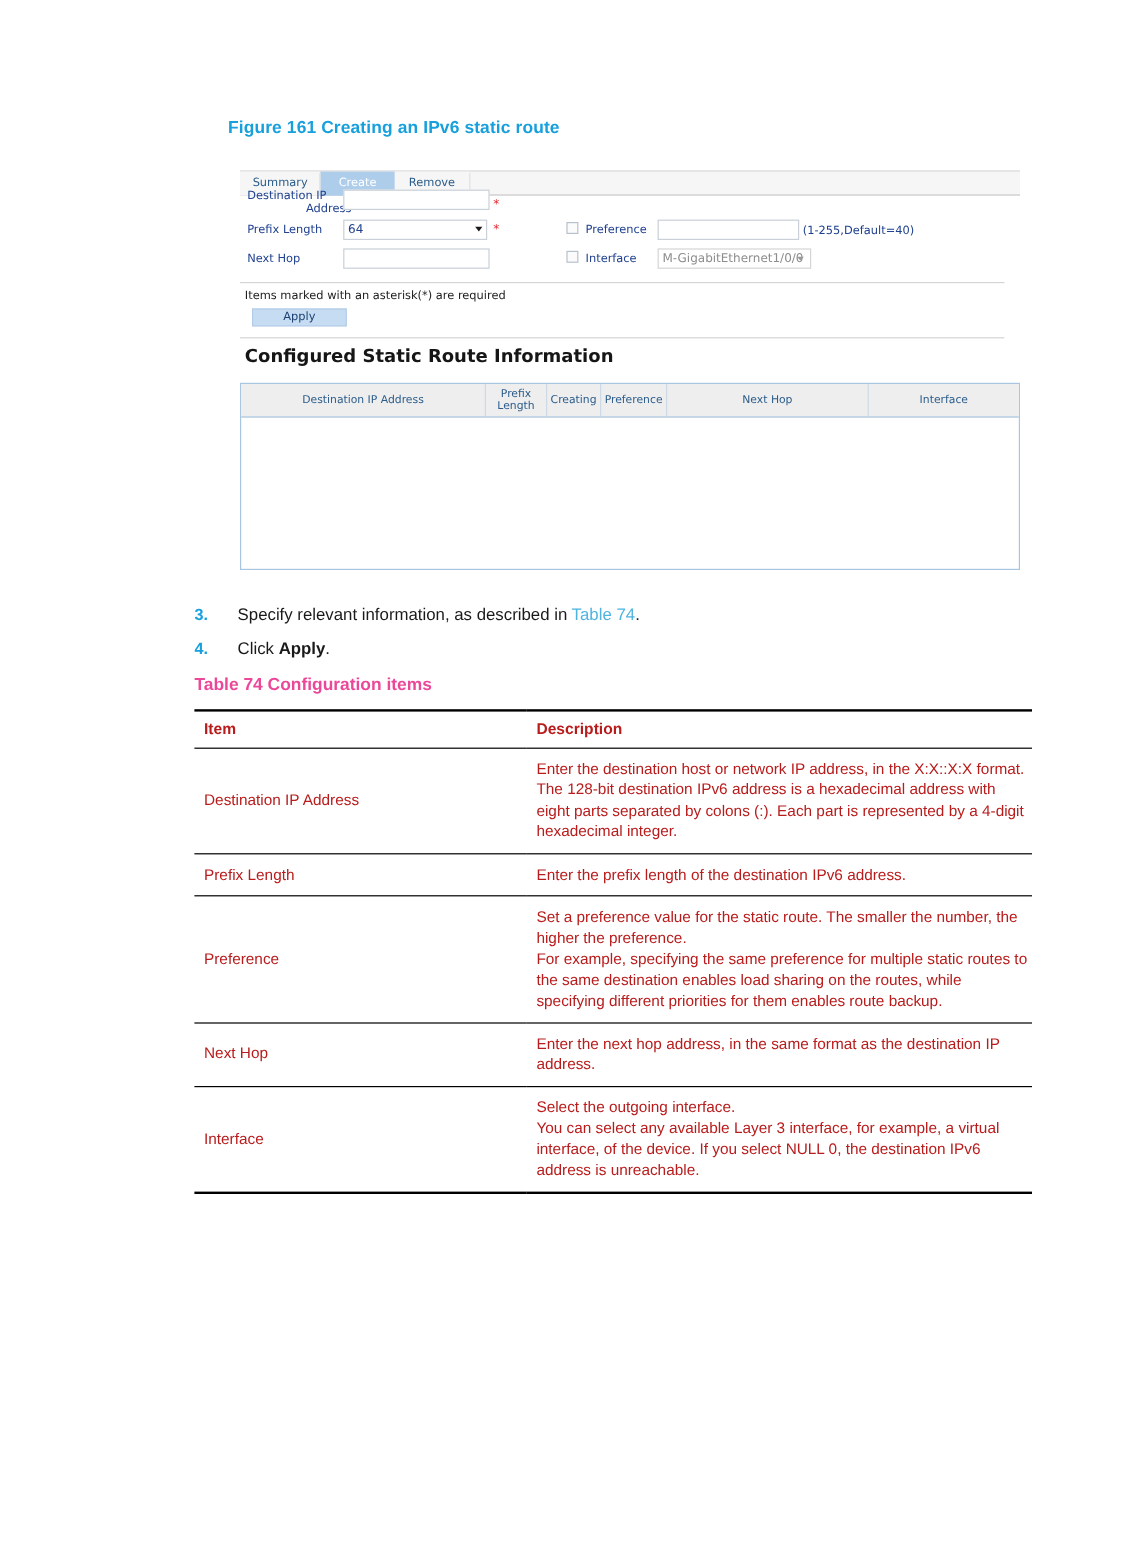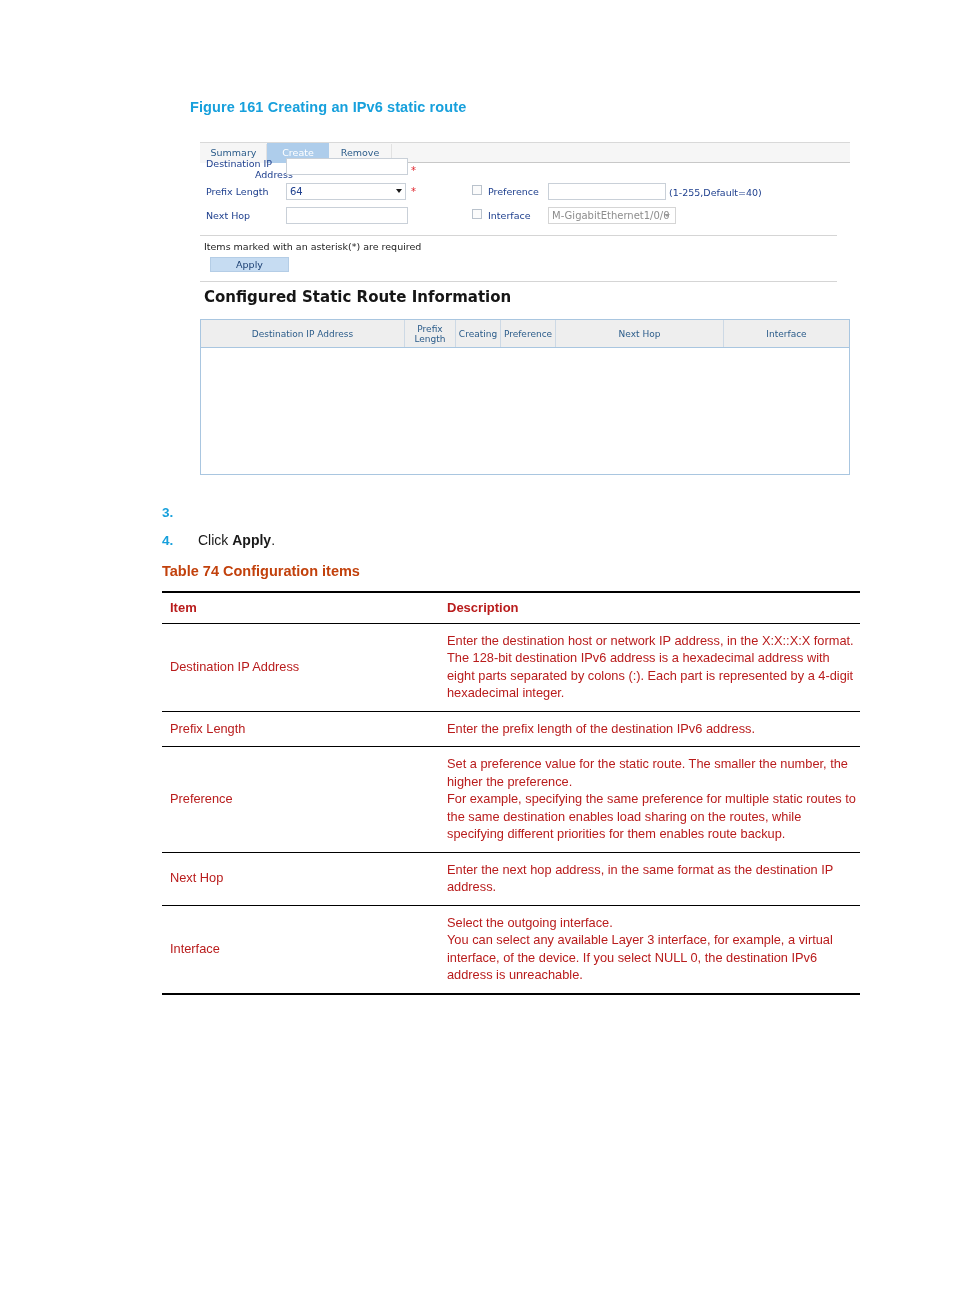--- a/index.html
+++ b/index.html
@@ -243,21 +243,21 @@
   }
   .xref { color: #4fb4e0; }
   .b { font-weight: bold; }
 
   .table-caption {
     position: absolute;
     left: 162px;
     top: 563px;
     font-size: 14.5px;
     font-weight: bold;
-    color: #c2410c;
+    color: #ec4899;
     white-space: nowrap;
   }
 
   
   .doc-table {
     position: absolute;
     left: 162px;
     top: 591px;
     width: 698px;
     border-collapse: collapse;
@@ -354,20 +354,23 @@
         </div>
         <div class="gh" style="left:255px; width:45px;">Creating</div>
         <div class="gh" style="left:300px; width:55px;">Preference</div>
         <div class="gh" style="left:355px; width:168px;">Next Hop</div>
         <div class="gh" style="left:523px; width:125px;">Interface</div>
       </div>
     </div>
   </div>
 
   <div class="step-num" style="left:162px; top:505px;">3.</div>
+  <div class="step" style="left:198px; top:504px;">
+    <span>Specify relevant information, as described in </span><span class="xref">Table 74</span><span>.</span>
+  </div>
 
   <div class="step-num" style="left:162px; top:533px;">4.</div>
   <div class="step" style="left:198px; top:532px;">
     <span>Click </span><span class="b">Apply</span><span>.</span>
   </div>
 
   <div class="table-caption">Table 74 Configuration items</div>
 
   <table class="doc-table">
     <thead>

